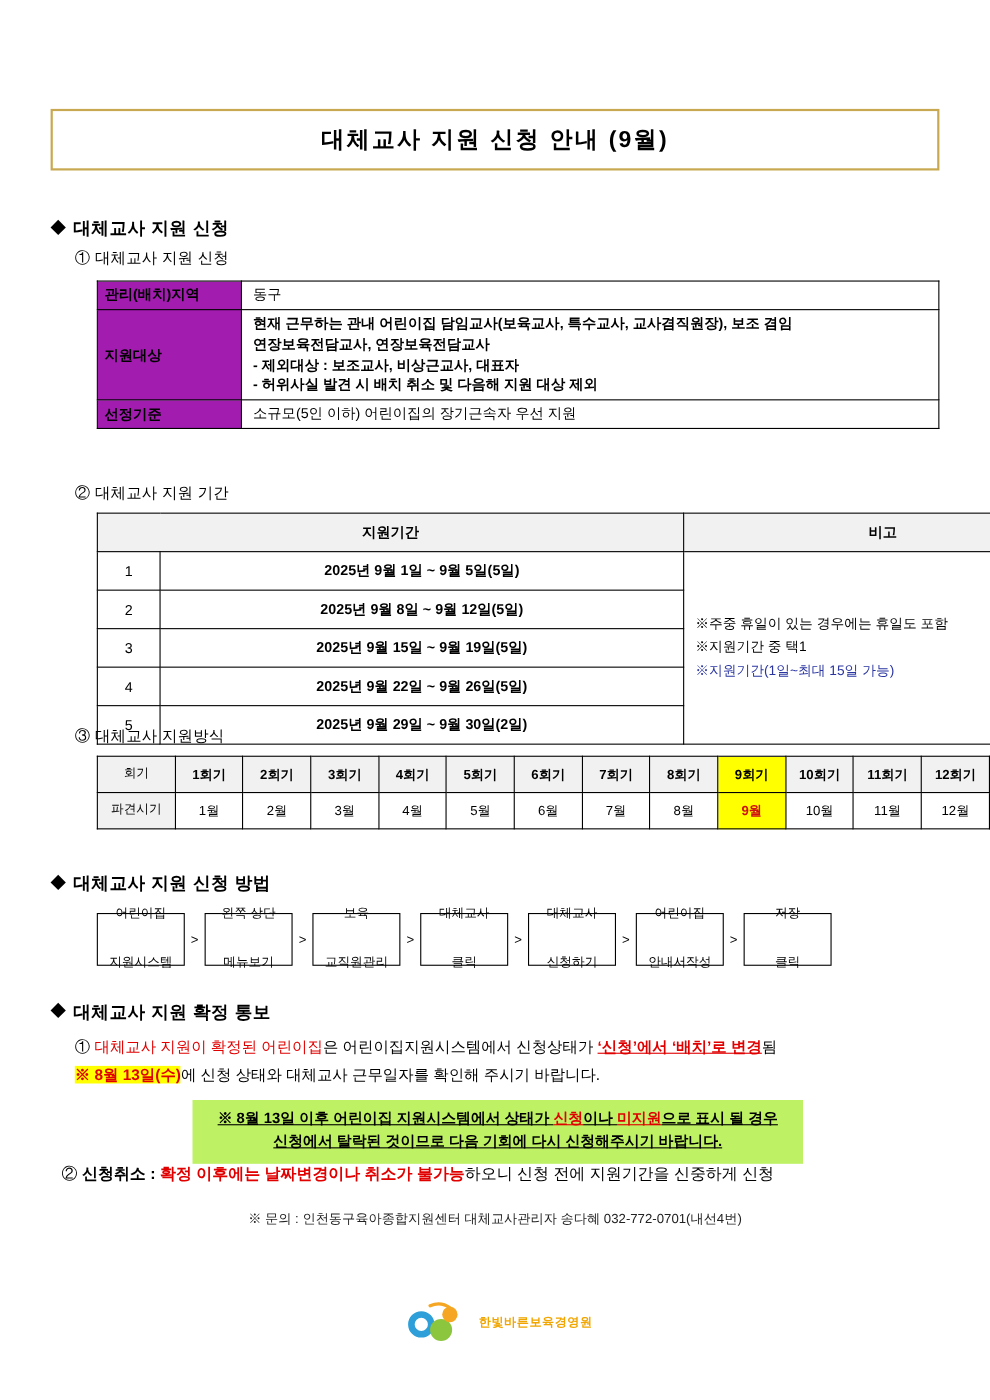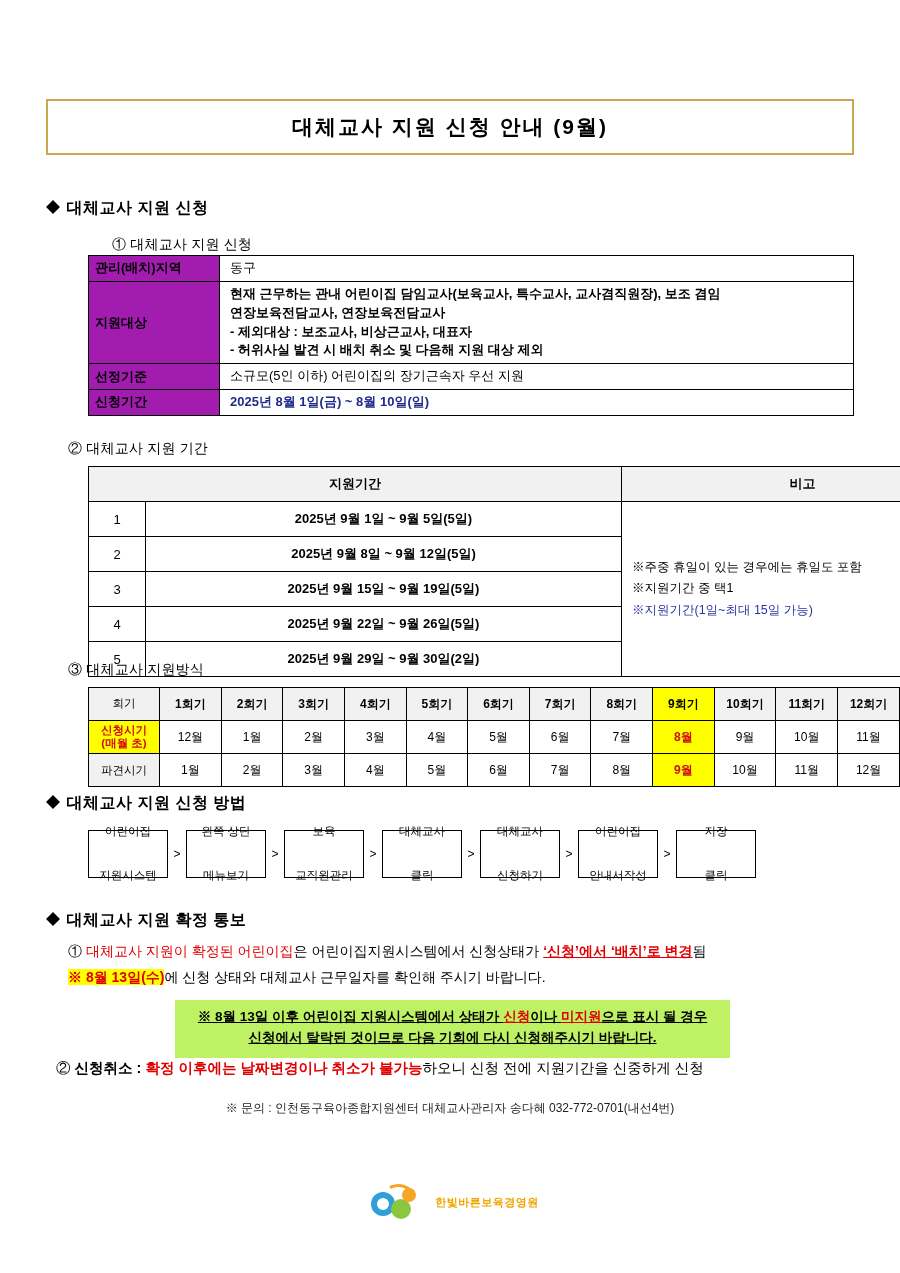--- a/index.html
+++ b/index.html
@@ -194,42 +194,38 @@
 <div class="page">
 
   <div class="title-box">
     <div class="title-text">대체교사 지원 신청 안내 (9월)</div>
   </div>
 
   <div class="section-head" style="left:46px; top:198px;">
     <span class="diamond">◆</span><span>대체교사 지원 신청</span>
   </div>
 
-  <div class="sub-item" style="left:68px; top:236px;margin-left:44px;">① 대체교사 지원 신청</div>
+  <div class="sub-item" style="left:68px; top:226px;">① 대체교사 지원 신청</div>
 
   <table id="t1">
     <tbody>
         <tr>
       <td class="lbl">관리(배치)지역</td>
       <td class="val">동구</td>
     </tr>
     <tr>
       <td class="lbl">지원대상</td>
       <td class="val" style="white-space:pre-line; font-weight:bold;">현재 근무하는 관내 어린이집 담임교사(보육교사, 특수교사, 교사겸직원장), 보조 겸임
 연장보육전담교사, 연장보육전담교사
 - 제외대상 : 보조교사, 비상근교사, 대표자
 - 허위사실 발견 시 배치 취소 및 다음해 지원 대상 제외</td>
     </tr>
     <tr>
       <td class="lbl">선정기준</td>
       <td class="val">소규모(5인 이하) 어린이집의 장기근속자 우선 지원</td>
-    </tr>
-    <tr>
-      <td class="lbl">신청기간</td>
-      <td class="val strong">2025년 8월 1일(금) ~ 8월 10일(일)</td>
     </tr>
   </tbody>
     </table>
 
   <div class="sub-item" style="left:68px; top:440px;">② 대체교사 지원 기간</div>
 
   <table id="t2">
     <tbody>
         <tr>
       <th colspan="2">지원기간</th>
@@ -276,36 +272,20 @@
       <td class="hdr">5회기</td>
       <td class="hdr">6회기</td>
       <td class="hdr">7회기</td>
       <td class="hdr">8회기</td>
       <td class="hl">9회기</td>
       <td class="hdr">10회기</td>
       <td class="hdr">11회기</td>
       <td class="hdr">12회기</td>
     </tr>
     <tr>
-      <td class="rowlbl hl-red" style="white-space:pre-line;">신청시기
-(매월 초)</td>
-      <td>12월</td>
-      <td>1월</td>
-      <td>2월</td>
-      <td>3월</td>
-      <td>4월</td>
-      <td>5월</td>
-      <td>6월</td>
-      <td>7월</td>
-      <td class="hl-red">8월</td>
-      <td>9월</td>
-      <td>10월</td>
-      <td>11월</td>
-    </tr>
-    <tr>
       <td class="rowlbl hdr">파견시기</td>
       <td>1월</td>
       <td>2월</td>
       <td>3월</td>
       <td>4월</td>
       <td>5월</td>
       <td>6월</td>
       <td>7월</td>
       <td>8월</td>
       <td class="hl-red">9월</td>

